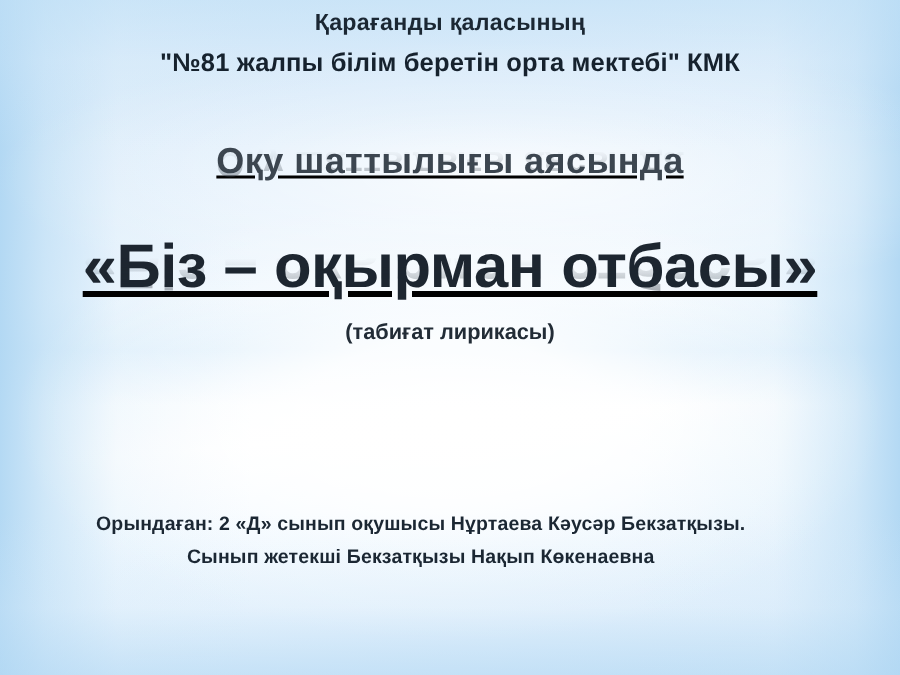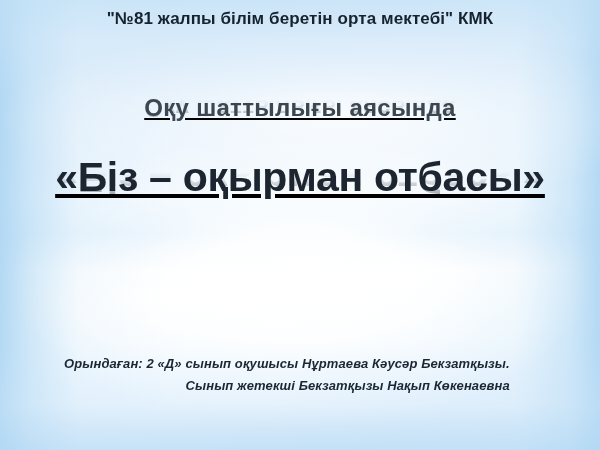--- a/index.html
+++ b/index.html
@@ -171,24 +171,23 @@
     top: 214px;
     width: 100%;
     text-align: center;
     font-size: 14.5px;
     font-weight: bold;
     color: #222c36;
   }
 
   .credits {
     position: absolute;
-    top: 353px;
+    top: 338px;
     left: 64px;
-    text-align: right;
-    font-style: italic;
+    text-align: center;
   }
   .credits .credit-row {
     font-size: 13px;
     font-weight: bold;
     color: #1b2733;
     line-height: 1.72;
     letter-spacing: 0.1px;
     white-space: nowrap;
   }
 </style>
@@ -202,33 +201,35 @@
   <div class="bg-layer bg-side-left"></div>
   <div class="bg-layer bg-side-right"></div>
   <div class="bg-layer bg-cloud-upper"></div>
   <div class="bg-layer bg-cloud-center"></div>
   <div class="bg-layer bg-top-tint"></div>
   <div class="bg-layer bg-bottom-tint"></div>
 
   <div class="content">
 
     <div class="header-block">
+      <div class="header-line-1">Қарағанды  қаласының</div>
       <div class="header-line-2">"№81 жалпы білім беретін орта мектебі" КМК</div>
     </div>
 
     <div class="wordart subtitle-line">
       <span class="face">Оқу шаттылығы аясында</span>
       <span class="reflect">Оқу шаттылығы аясында</span>
     </div>
 
     <div class="wordart main-title">
       <span class="face">«Біз – оқырман отбасы»</span>
       <span class="reflect">«Біз – оқырман отбасы»</span>
     </div>
 
+    <div class="genre-line">(табиғат лирикасы)</div>
 
     <div class="credits">
       <div class="credit-row">Орындаған: 2 «Д» сынып оқушысы Нұртаева Кәусәр Бекзатқызы.</div>
       <div class="credit-row">Сынып жетекші Бекзатқызы Нақып Көкенаевна</div>
     </div>
 
   </div>
 </div>
 
 </body></html>

